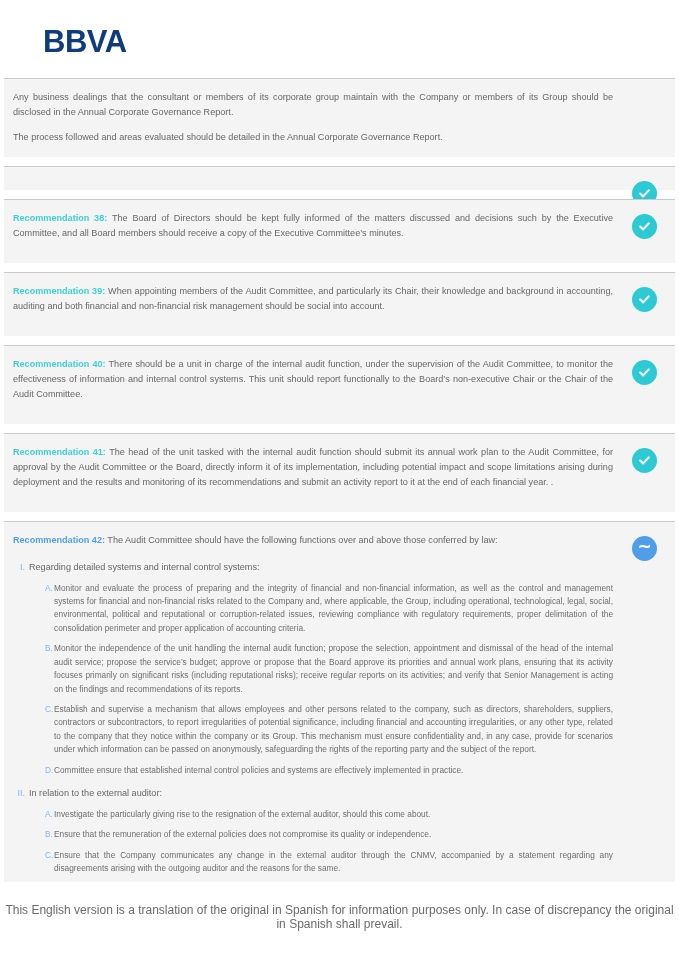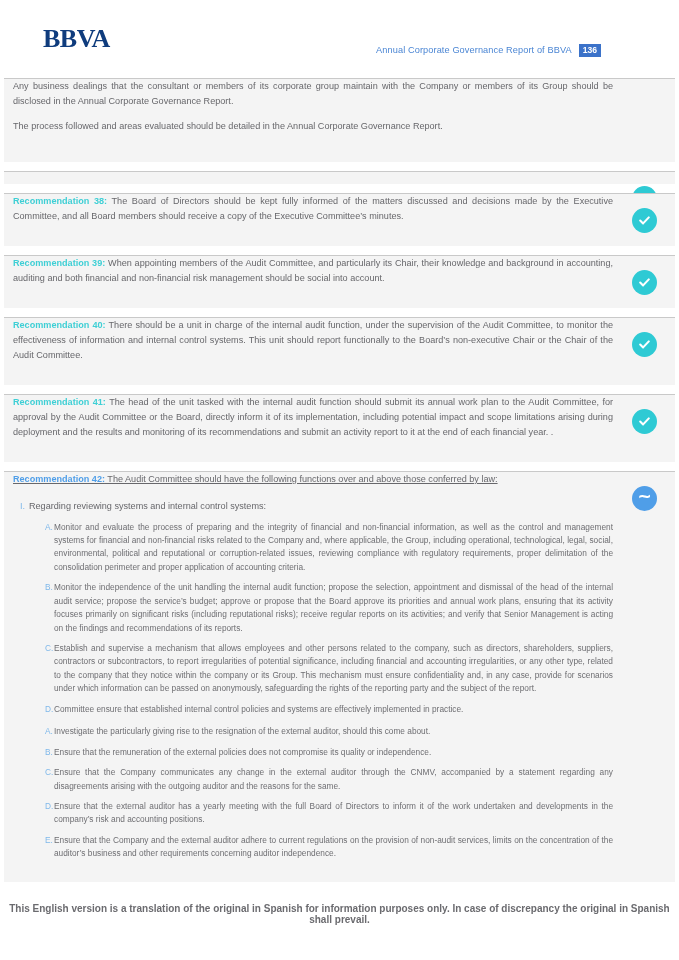--- a/index.html
+++ b/index.html
@@ -18,22 +18,22 @@
   
   .page-header {
     height: 78px;
     background: #ffffff;
     position: relative;
   }
   .logo {
     position: absolute;
     left: 43px;
     top: 26px;
-    font-family: Liberation Serif, serif;
-    font-size: 26px;
+    font-family: Liberation Sans, sans-serif;
+    font-size: 31px;
     font-weight: bold;
     letter-spacing: -0.5px;
     color: #0f3c7d;
     line-height: 1;
   }
   .header-right {
     position: absolute;
     right: 78px;
     top: 44px;
     display: flex;
@@ -62,38 +62,38 @@
     position: relative;
     padding: 0 4px;
     box-sizing: border-box;
     width: 679px;
   }
 
   .block {
     background: #f4f4f4;
     position: relative;
     box-sizing: border-box;
-    padding: 0 62px 12px 9px;
+    padding: 11px 62px 12px 9px;
   }
   .block-gap {
     height: 9px;
     background: #ffffff;
   }
   .sep-top {
     border-top: 1px solid #c9c9c9;
   }
 
   p.para {
     margin: 0 0 10px 0;
     font-size: 9.1px;
     line-height: 1.65;
     color: #67676b;
     text-align: justify;
   }
-  p.para:last-child { margin-bottom: 16px; }
+  p.para:last-child { margin-bottom: 0; }
 
   .rec-label {
     font-weight: bold;
     color: #3ecfd5;
   }
   .rec-label.blue {
     color: #4f9ee8;
   }
 
   
@@ -172,56 +172,51 @@
   .footer {
     position: absolute;
     left: 0;
     right: 0;
     bottom: 0;
     height: 78px;
     background: #ffffff;
   }
   .footer-note {
     text-align: center;
-    font-size: 10px;
+    font-size: 12px;
     color: #6b6b6f;
     padding-top: 21px;
-    font-weight: bold;
   }
 </style>
 </head>
 <body>
 
 <div class="page-header">
   <div class="logo">BBVA</div>
-  <div class="header-right">
-    <span class="header-title">Annual Corporate Governance Report of BBVA</span>
-    <span class="page-number">136</span>
-  </div>
 </div>
 
 <div class="content">
 
   <div class="block sep-top">
     <p class="para">Any business dealings that the consultant or members of its corporate group maintain with the Company or members of its Group should be disclosed in the Annual Corporate Governance Report.</p>
     <p class="para">The process followed and areas evaluated should be detailed in the Annual Corporate Governance Report.</p>
   </div>
   <div class="block-gap"></div>
 
   <div class="block sep-top">
     <div class="status-icon check">
       <svg width="15" height="15" viewBox="0 0 15 15" aria-hidden="true">
           <path d="M3.2 7.6 L6.1 10.4 L11.8 4.4" fill="none" stroke="#ffffff" stroke-width="2.1" stroke-linecap="round" stroke-linejoin="round"></path>
         </svg>
     </div>
   </div>
   <div class="block-gap"></div>
 
   <div class="block sep-top">
-    <p class="para"><span class="rec-label">Recommendation 38:</span><span> The Board of Directors should be kept fully informed of the matters discussed and decisions made by the Executive Committee, and all Board members should receive a copy of the Executive Committee’s minutes.</span></p>
+    <p class="para"><span class="rec-label">Recommendation 38:</span><span> The Board of Directors should be kept fully informed of the matters discussed and decisions such by the Executive Committee, and all Board members should receive a copy of the Executive Committee’s minutes.</span></p>
     <div class="status-icon check">
       <svg width="15" height="15" viewBox="0 0 15 15" aria-hidden="true">
           <path d="M3.2 7.6 L6.1 10.4 L11.8 4.4" fill="none" stroke="#ffffff" stroke-width="2.1" stroke-linecap="round" stroke-linejoin="round"></path>
         </svg>
     </div>
   </div>
   <div class="block-gap"></div>
 
   <div class="block sep-top">
     <p class="para"><span class="rec-label">Recommendation 39:</span><span> When appointing members of the Audit Committee, and particularly its Chair, their knowledge and background in accounting, auditing and both financial and non-financial risk management should be social into account.</span></p>
@@ -247,31 +242,31 @@
     <p class="para"><span class="rec-label">Recommendation 41:</span><span> The head of the unit tasked with the internal audit function should submit its annual work plan to the Audit Committee, for approval by the Audit Committee or the Board, directly inform it of its implementation, including potential impact and scope limitations arising during deployment and the results and monitoring of its recommendations and submit an activity report to it at the end of each financial year. .</span></p>
     <div class="status-icon check">
       <svg width="15" height="15" viewBox="0 0 15 15" aria-hidden="true">
           <path d="M3.2 7.6 L6.1 10.4 L11.8 4.4" fill="none" stroke="#ffffff" stroke-width="2.1" stroke-linecap="round" stroke-linejoin="round"></path>
         </svg>
     </div>
   </div>
   <div class="block-gap"></div>
 
   <div class="block sep-top" style="padding-bottom:78px;">
-    <p class="para" style="margin-bottom:12px;text-decoration:underline;"><span class="rec-label blue">Recommendation 42:</span><span> The Audit Committee should have the following functions over and above those conferred by law:</span></p>
+    <p class="para" style="margin-bottom:12px;"><span class="rec-label blue">Recommendation 42:</span><span> The Audit Committee should have the following functions over and above those conferred by law:</span></p>
     <div class="status-icon partial">
       <span class="tilde-glyph">~</span>
     </div>
 
     <ul class="list-roman">
 
       <li class="roman-item">
         <div class="roman-head">
           <span class="roman-marker">I.</span>
-          <span>Regarding reviewing systems and internal control systems:</span>
+          <span>Regarding detailed systems and internal control systems:</span>
         </div>
         <ul class="list-alpha">
           <li class="alpha-item">
             <span class="alpha-marker">A.</span>
             <span class="alpha-text">Monitor and evaluate the process of preparing and the integrity of financial and non-financial information, as well as the control and management systems for financial and non-financial risks related to the Company and, where applicable, the Group, including operational, technological, legal, social, environmental, political and reputational or corruption-related issues, reviewing compliance with regulatory requirements, proper delimitation of the consolidation perimeter and proper application of accounting criteria.</span>
           </li>
           <li class="alpha-item">
             <span class="alpha-marker">B.</span>
             <span class="alpha-text">Monitor the independence of the unit handling the internal audit function; propose the selection, appointment and dismissal of the head of the internal audit service; propose the service’s budget; approve or propose that the Board approve its priorities and annual work plans, ensuring that its activity focuses primarily on significant risks (including reputational risks); receive regular reports on its activities; and verify that Senior Management is acting on the findings and recommendations of its reports.</span>
           </li>
@@ -280,20 +275,24 @@
             <span class="alpha-text">Establish and supervise a mechanism that allows employees and other persons related to the company, such as directors, shareholders, suppliers, contractors or subcontractors, to report irregularities of potential significance, including financial and accounting irregularities, or any other type, related to the company that they notice within the company or its Group. This mechanism must ensure confidentiality and, in any case, provide for scenarios under which information can be passed on anonymously, safeguarding the rights of the reporting party and the subject of the report.</span>
           </li>
           <li class="alpha-item">
             <span class="alpha-marker">D.</span>
             <span class="alpha-text">Committee ensure that established internal control policies and systems are effectively implemented in practice.</span>
           </li>
         </ul>
       </li>
 
       <li class="roman-item">
+        <div class="roman-head">
+          <span class="roman-marker">II.</span>
+          <span>In relation to the external auditor:</span>
+        </div>
         <ul class="list-alpha">
           <li class="alpha-item">
             <span class="alpha-marker">A.</span>
             <span class="alpha-text">Investigate the particularly giving rise to the resignation of the external auditor, should this come about.</span>
           </li>
           <li class="alpha-item">
             <span class="alpha-marker">B.</span>
             <span class="alpha-text">Ensure that the remuneration of the external policies does not compromise its quality or independence.</span>
           </li>
           <li class="alpha-item">

